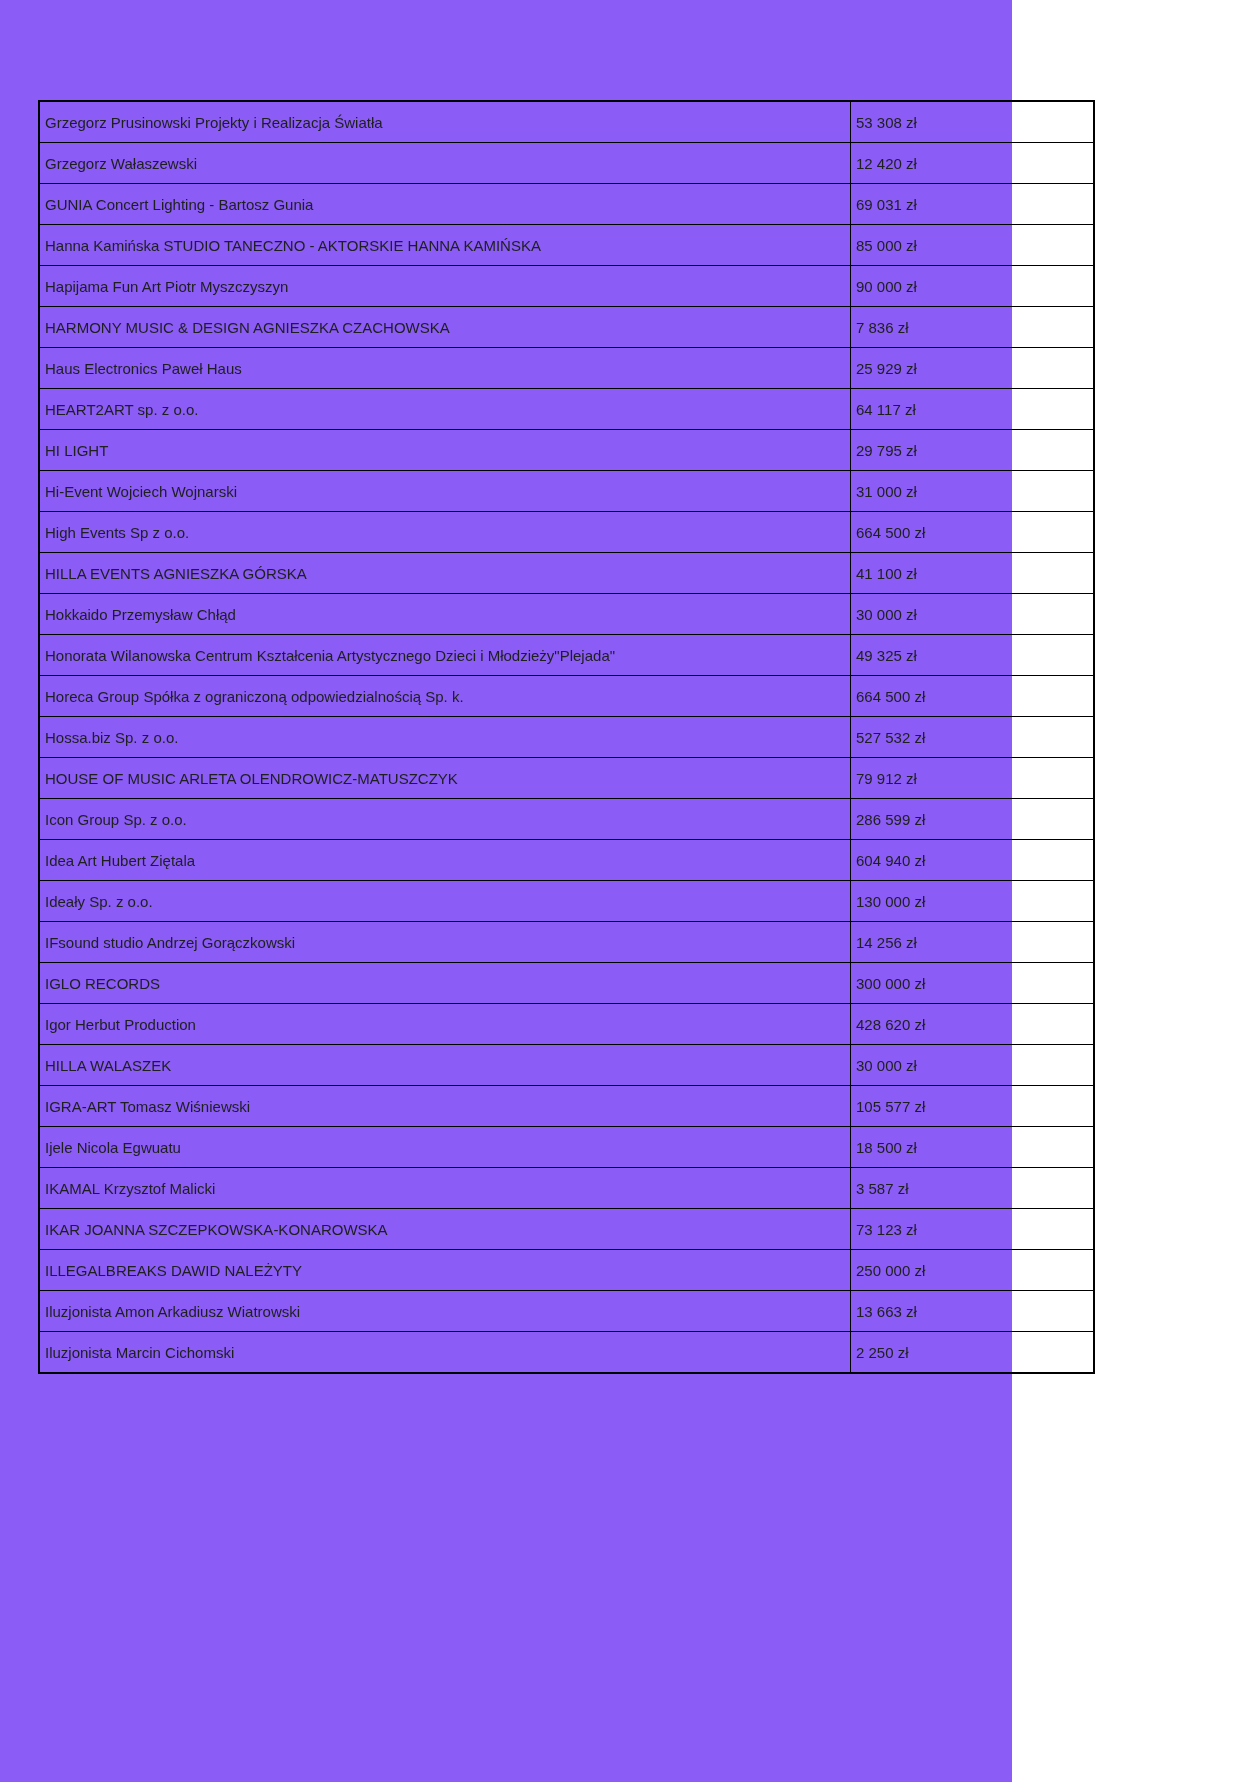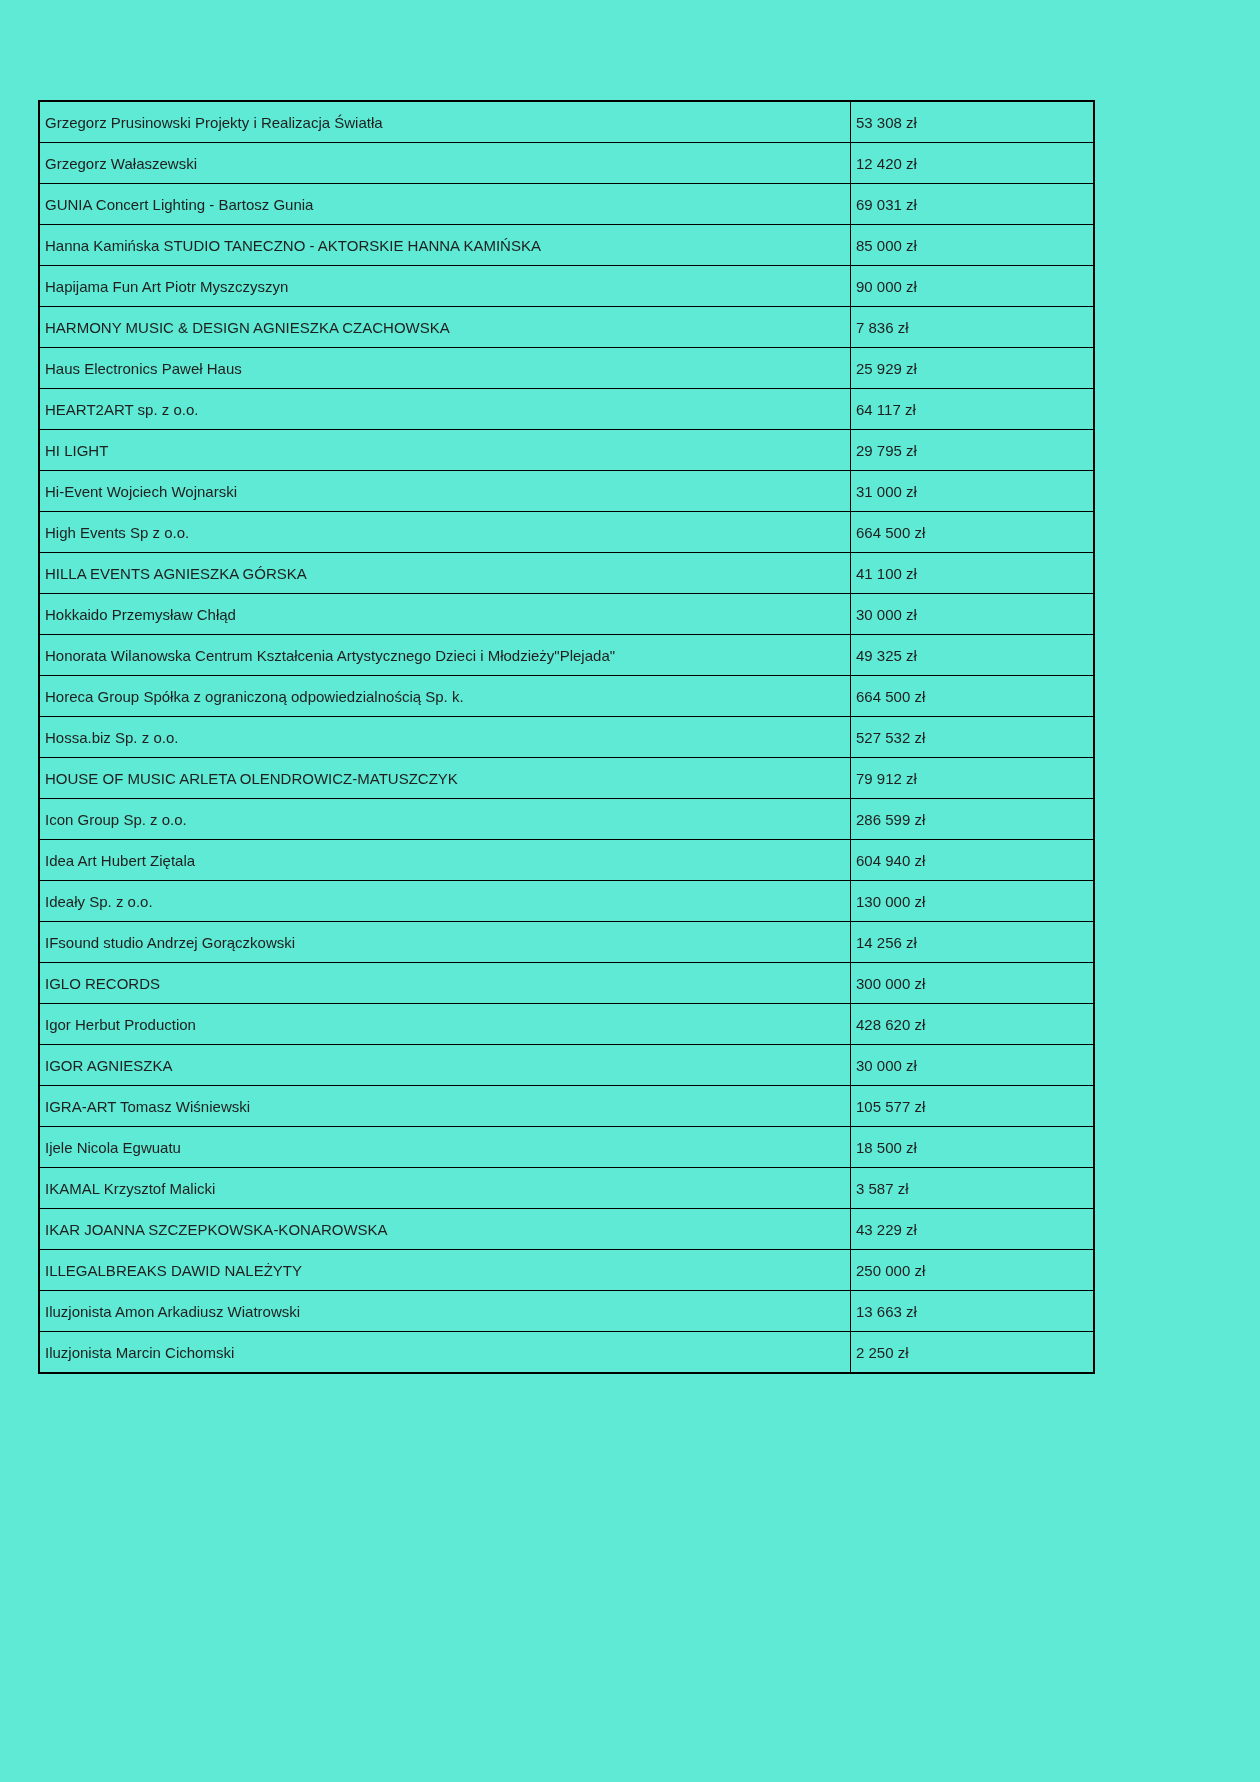--- a/index.html
+++ b/index.html
@@ -2,23 +2,23 @@
 <html><head>
 <meta charset="utf-8">
 <style>
   html, body {
     margin: 0;
     padding: 0;
     background: #ffffff;
   }
   .page {
     position: relative;
-    width: 1260px;
+    width: 1012px;
     height: 1782px;
-    background: #5eead4;
+    background: #8b5cf6;
     font-family: "Liberation Sans", sans-serif;
     color: #1f1f1f;
   }
   table.data-table {
     position: absolute;
     top: 100px;
     left: 38px;
     width: 1040px;
     border-collapse: collapse;
     table-layout: fixed;
@@ -159,42 +159,42 @@
     <td class="name-cell">IGLO RECORDS</td>
     <td class="amount-cell">300 000 zł</td>
   </tr>
 
   <tr>
     <td class="name-cell">Igor Herbut Production</td>
     <td class="amount-cell">428 620 zł</td>
   </tr>
 
   <tr>
-    <td class="name-cell">IGOR AGNIESZKA</td>
+    <td class="name-cell">HILLA WALASZEK</td>
     <td class="amount-cell">30 000 zł</td>
   </tr>
 
   <tr>
     <td class="name-cell">IGRA-ART Tomasz Wiśniewski</td>
     <td class="amount-cell">105 577 zł</td>
   </tr>
 
   <tr>
     <td class="name-cell">Ijele Nicola Egwuatu</td>
     <td class="amount-cell">18 500 zł</td>
   </tr>
 
   <tr>
     <td class="name-cell">IKAMAL Krzysztof Malicki</td>
     <td class="amount-cell">3 587 zł</td>
   </tr>
 
   <tr>
     <td class="name-cell">IKAR JOANNA SZCZEPKOWSKA-KONAROWSKA</td>
-    <td class="amount-cell">43 229 zł</td>
+    <td class="amount-cell">73 123 zł</td>
   </tr>
 
   <tr>
     <td class="name-cell">ILLEGALBREAKS DAWID NALEŻYTY</td>
     <td class="amount-cell">250 000 zł</td>
   </tr>
 
   <tr>
     <td class="name-cell">Iluzjonista Amon Arkadiusz Wiatrowski</td>
     <td class="amount-cell">13 663 zł</td>

